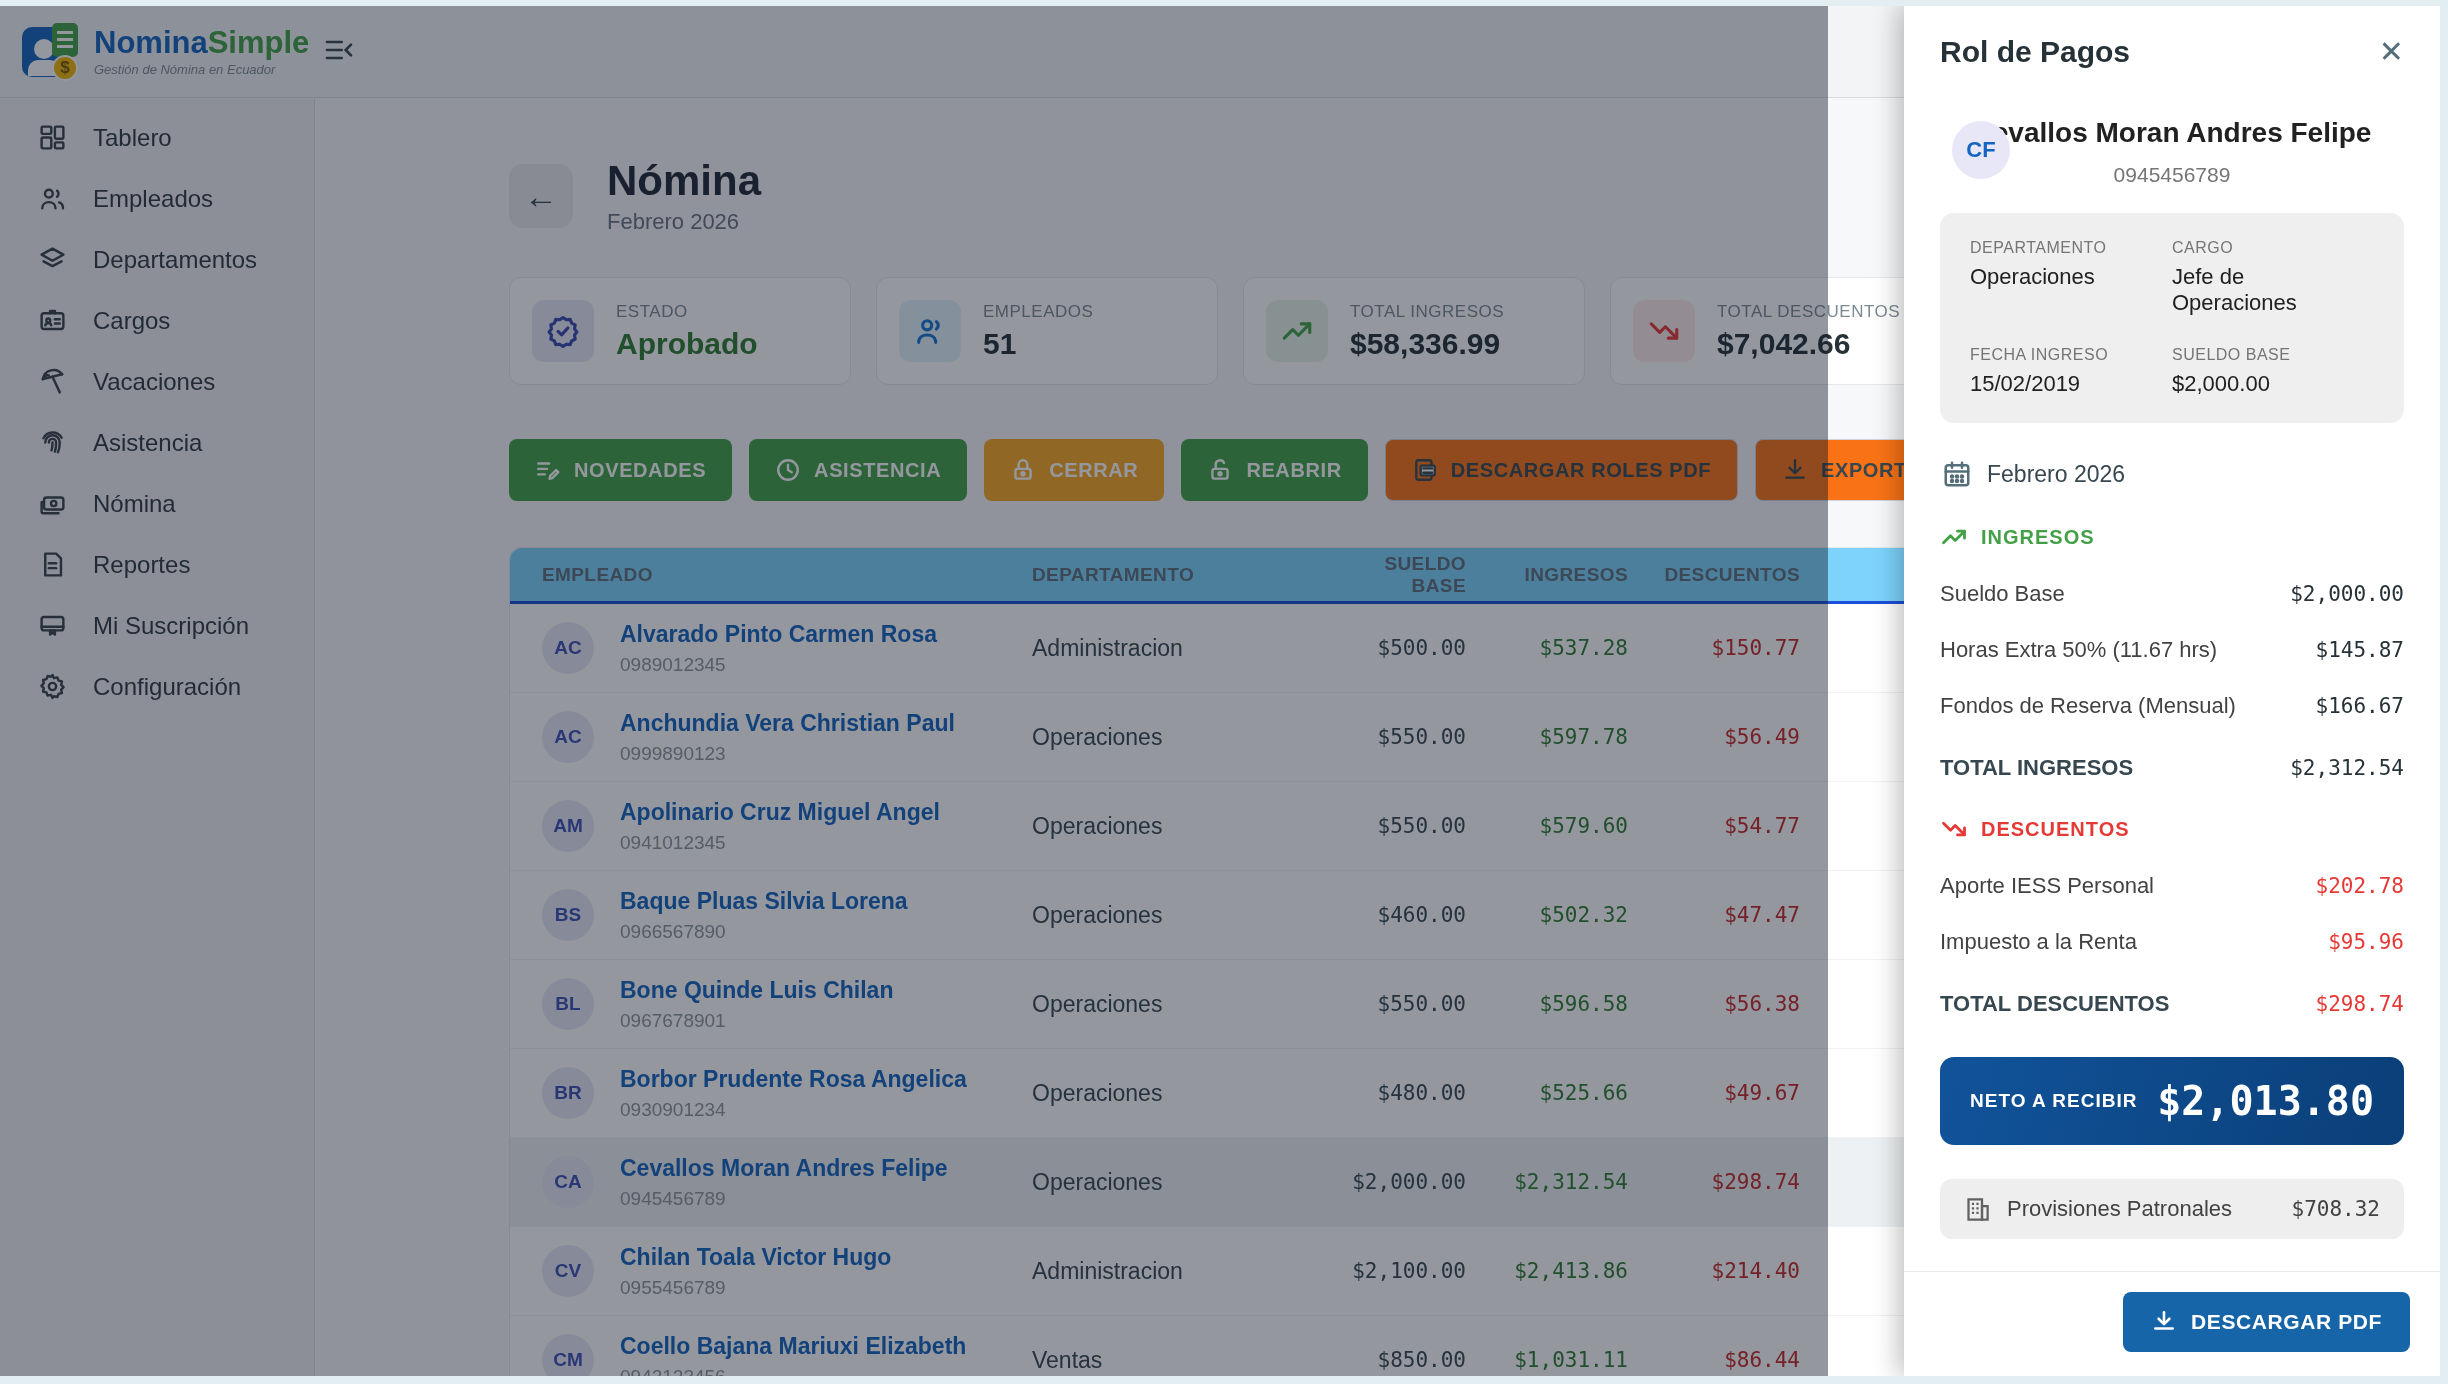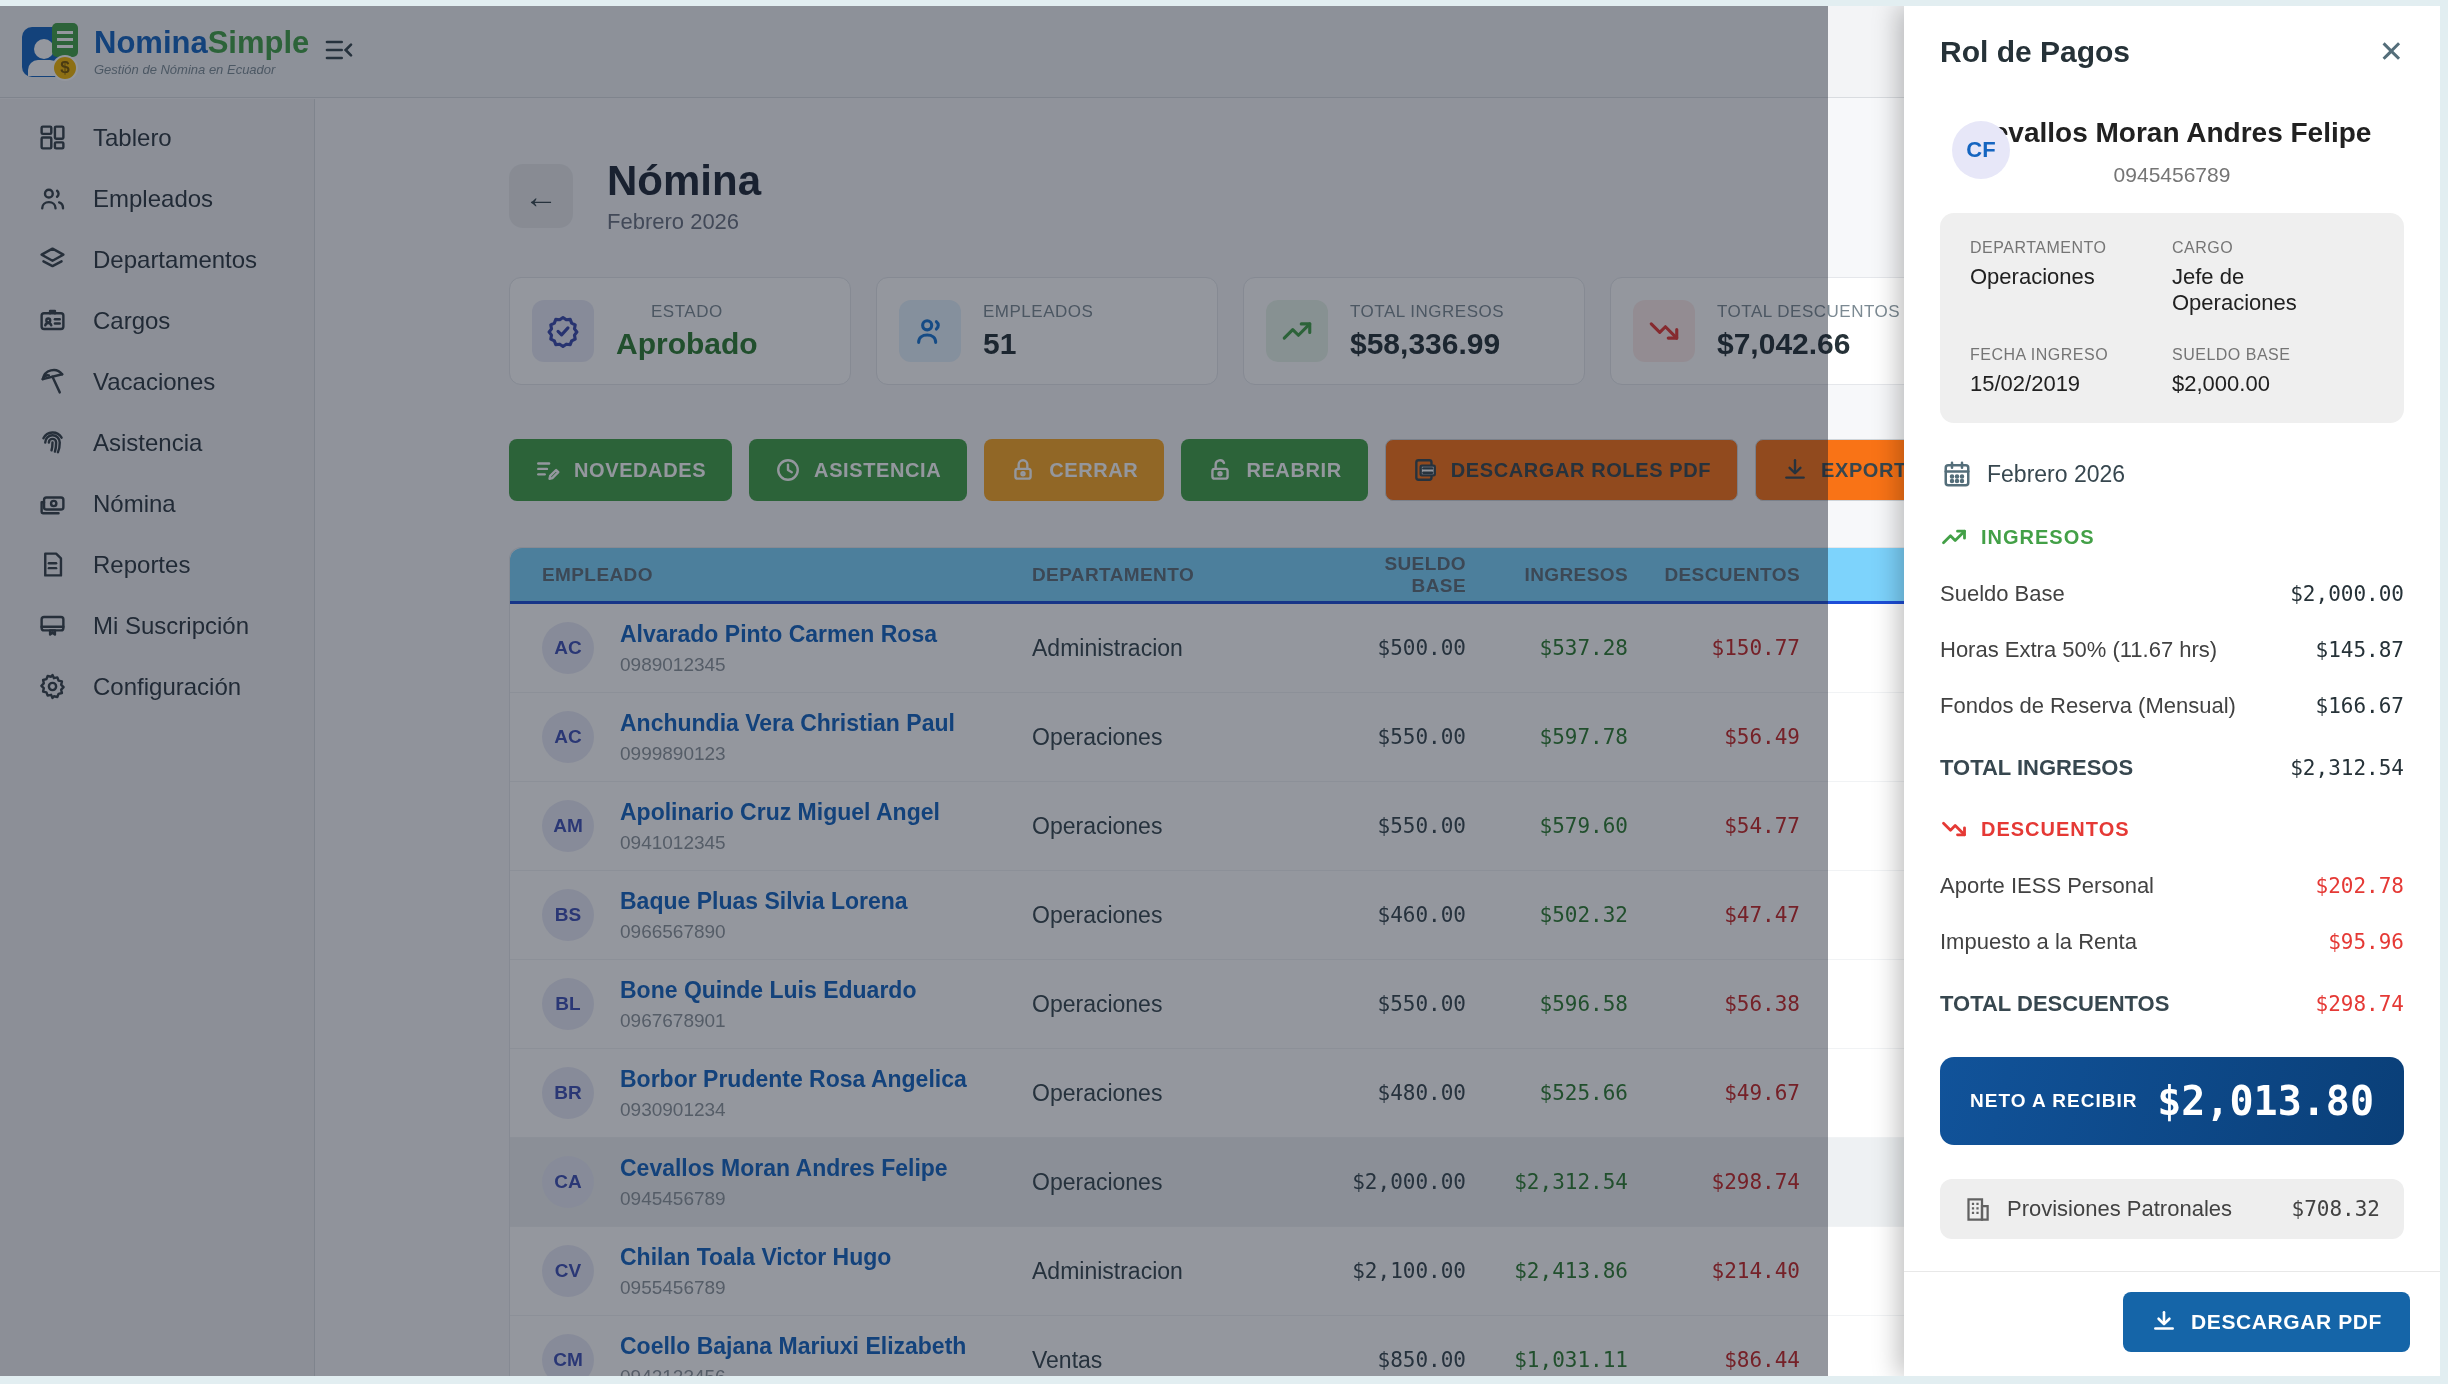--- a/index.html
+++ b/index.html
@@ -37,21 +37,21 @@
   .content { padding:58px 0 0 193px; width:1860px; }
   .page-head { display:flex; align-items:center; gap:34px; }
   .back-btn { width:64px; height:64px; border-radius:14px; background:#e9eaec; border:none; font-size:34px; color:#37474f; cursor:pointer; display:flex; align-items:center; justify-content:center; }
   .page-title { font-size:42px; font-weight:bold; color:#1f2937; }
   .page-sub { font-size:22px; color:#6b7280; margin-top:4px; }
 
   .stats { display:flex; gap:25px; margin:42px 0 0 0; }
   .card { width:342px; height:108px; background:#fff; border:1px solid #e5e7eb; border-radius:12px; display:flex; align-items:center; gap:22px; padding:0 22px; }
   .icon-box { width:62px; height:62px; border-radius:12px; display:flex; align-items:center; justify-content:center; flex:0 0 auto; }
   .icon-box svg { width:34px; height:34px; fill:none; stroke-width:2.2; stroke-linecap:round; stroke-linejoin:round; }
-  .stat-label { font-size:17px; color:#7c8a93; letter-spacing:.5px; font-weight:500;text-align:center; }
+  .stat-label { font-size:17px; color:#7c8a93; letter-spacing:.5px; font-weight:500; }
   .stat-value { font-size:30px; font-weight:bold; color:#263238; margin-top:5px; }
 
   .actions { display:flex; gap:17px; margin-top:54px; }
   .btn { height:62px; border:none; border-radius:8px; padding:0 26px; display:flex; align-items:center; gap:13px; font-size:20px; font-weight:bold; letter-spacing:.6px; cursor:pointer; font-family:inherit; }
   .btn svg { width:26px; height:26px; fill:none; stroke:currentColor; stroke-width:2.2; stroke-linecap:round; stroke-linejoin:round; }
   .btn-green { background:#43a047; color:#fff; }
   .btn-amber { background:#f9a825; color:#fff; }
   .btn-plain { background:#f97316; color:#37474f; border:1px solid #cfd5da; }
 
   .table-card { margin-top:46px; width:1840px; background:#fff; border-radius:12px 12px 0 0; border:1px solid #e5e7eb; border-bottom:none; }
@@ -397,21 +397,21 @@
               </div>
               <div class="t-dept t-c">Operaciones</div>
               <div class="money m-base mono t-c r">$460.00</div>
               <div class="money m-inc mono t-c r">$502.32</div>
               <div class="money m-ded mono t-c r">$47.47</div>
             </div>
             <div class="t-row">
               <div class="emp">
                 <div class="avatar">BL</div>
                 <div>
-                  <div class="emp-name">Bone Quinde Luis Eduardo</div>
+                  <div class="emp-name">Bone Quinde Luis Chilan</div>
                   <div class="emp-id">0967678901</div>
                 </div>
               </div>
               <div class="t-dept t-c">Operaciones</div>
               <div class="money m-base mono t-c r">$550.00</div>
               <div class="money m-inc mono t-c r">$596.58</div>
               <div class="money m-ded mono t-c r">$56.38</div>
             </div>
             <div class="t-row">
               <div class="emp">

